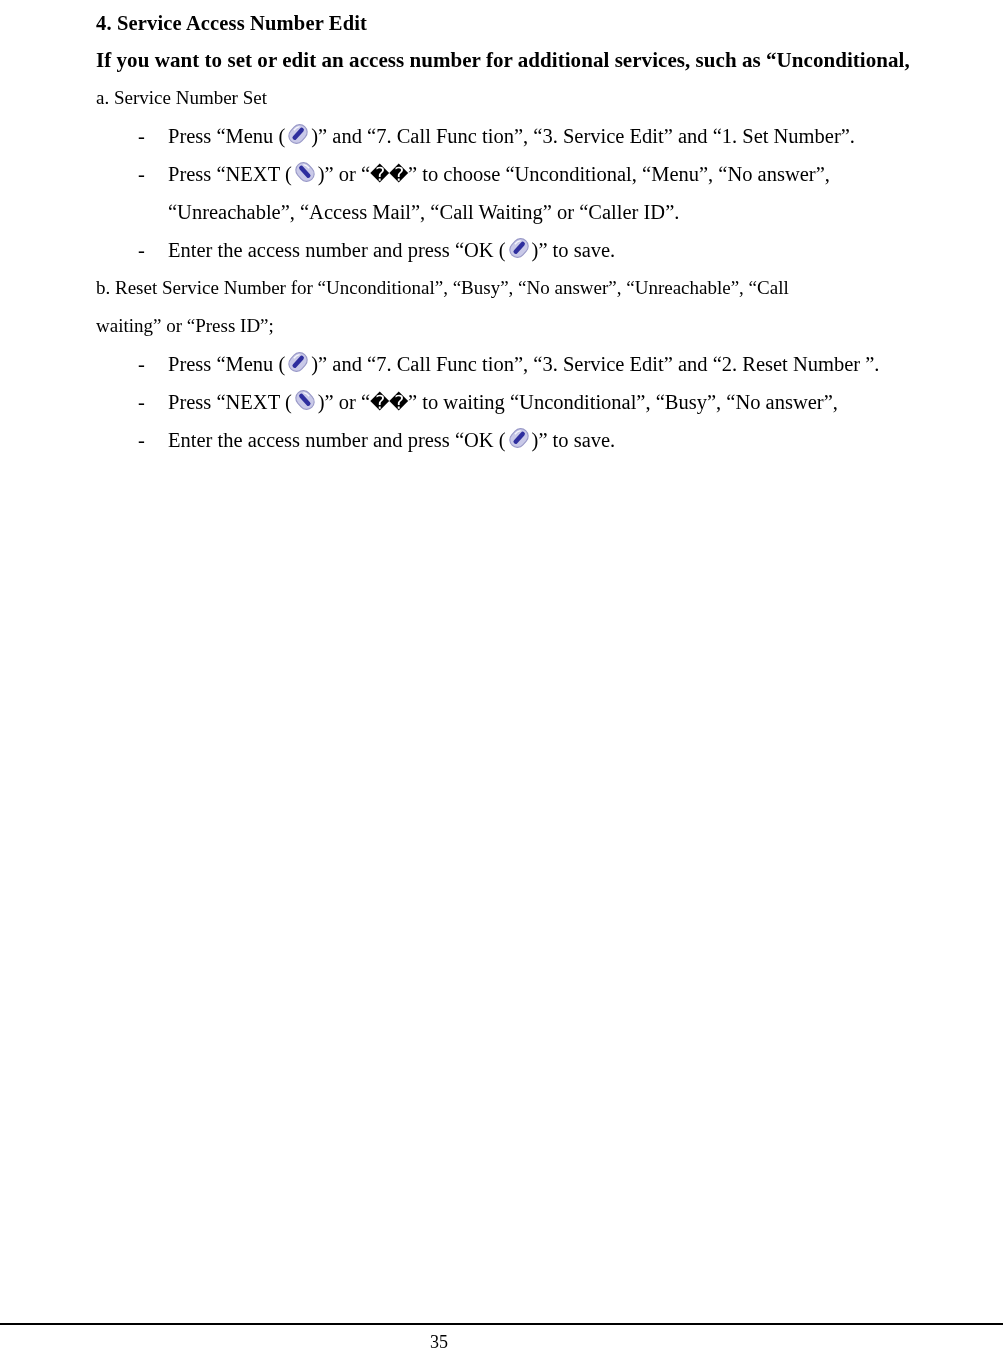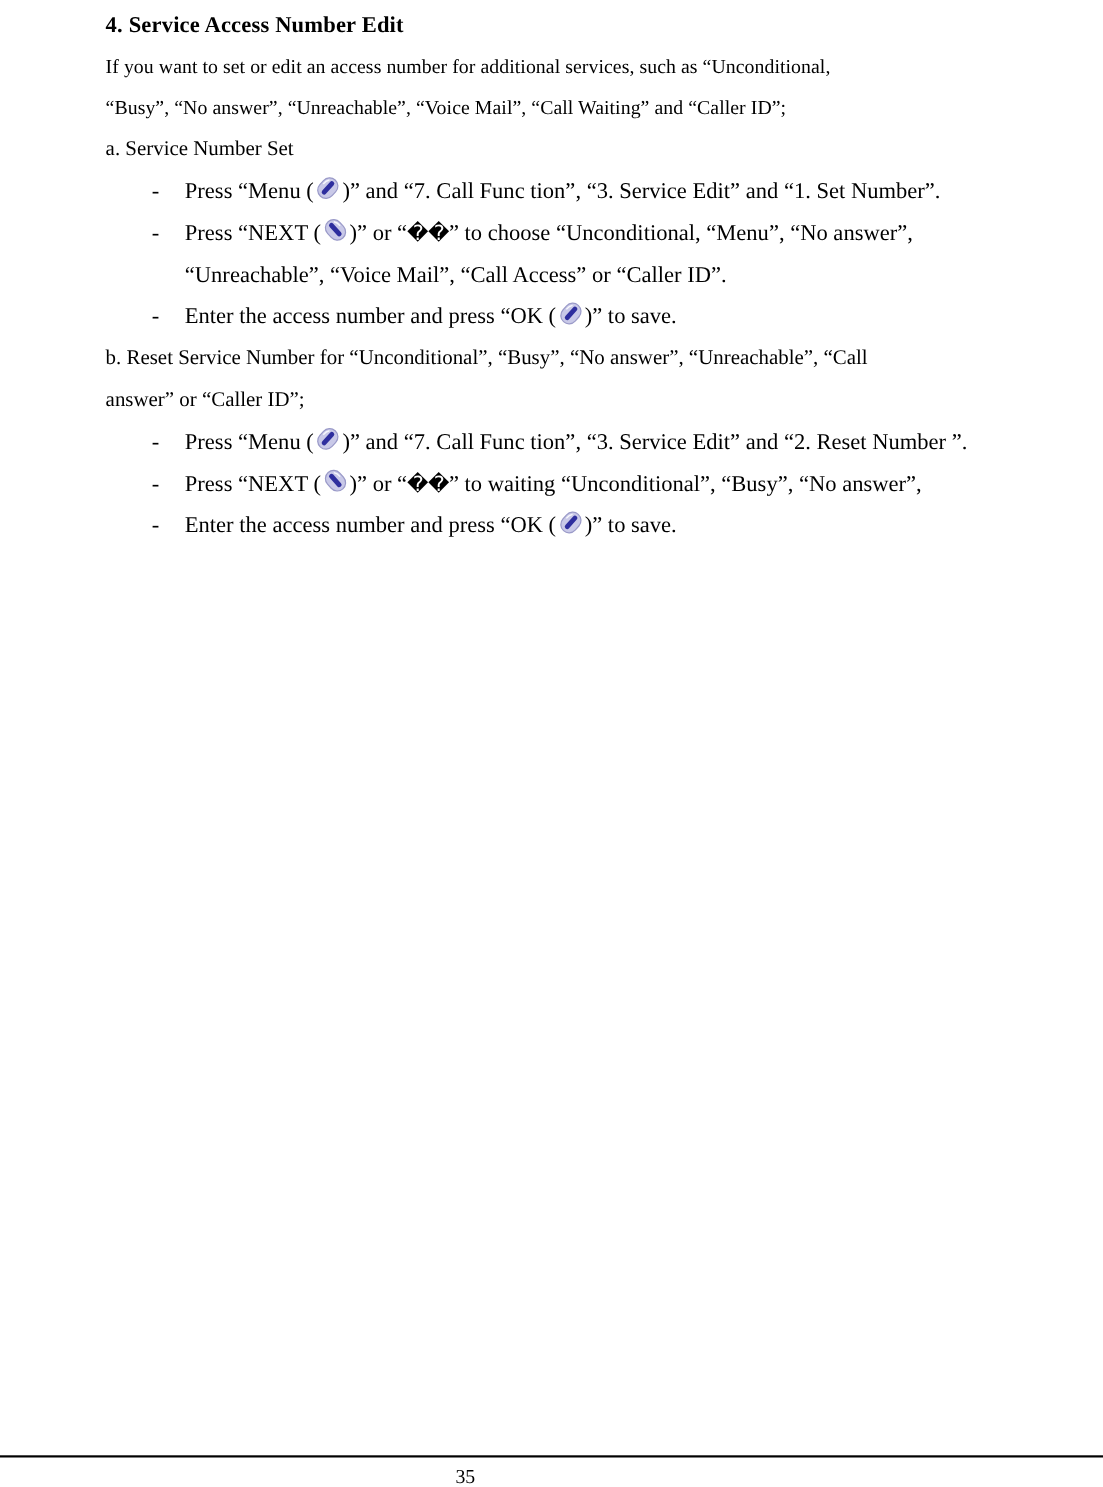--- a/index.html
+++ b/index.html
@@ -32,25 +32,26 @@
   .heading {
     font-size: 20.5px;
     font-weight: bold;
     line-height: 30px;
     letter-spacing: 0.15px;
     margin: 0 0 3px 0;
     white-space: nowrap;
   }
 
   .para {
-    font-size: 18px;
+    font-size: 21px;
     line-height: 38px;
     margin: 0;
     white-space: nowrap;
     letter-spacing: 0.05px;
+    font-weight: bold;
   }
 
   .subhead {
     font-size: 19px;
     line-height: 38px;
     margin: 0;
     white-space: nowrap;
   }
 
   
@@ -122,38 +123,37 @@
     position: absolute;
     left: 0;
     top: 0;
     width: 1003px;
     height: 0;
     border-top: 2px solid #000000;
   }
   .page-number {
     position: absolute;
     top: 8px;
-    left: 0;
+    left: 16px;
     width: 846px;
     text-align: center;
     font-size: 18px;
     line-height: 22px;
   }
 </style>
 </head>
 <body>
 
 <div class="page">
 
   <div class="content">
 
     <h1 class="heading">4. Service Access Number Edit</h1>
 
     <p class="para">If you want to set or edit an access number for additional services, such as  “Unconditional,</p>
-    <p class="para">“Busy”, “No answer”, “Unreachable”, “Voice Mail”, “Call Waiting” and “Caller ID”;</p>
 
     <p class="subhead">a. Service Number Set</p>
 
     <ul class="bullets">
 
       <li class="bullet">
         <span class="dash">-</span>
         <span class="line"><span>Press “Menu (</span><span class="key-icon"><svg viewBox="0 0 26 26">
                 <g transform="rotate(42 13 13)">
                   <rect x="5.5" y="3" width="15" height="20" rx="7.5" ry="7.5" fill="#c9c9e8" stroke="#9a9ac8" stroke-width="1.1"></rect>
@@ -166,38 +166,38 @@
       <li class="bullet">
         <span class="dash">-</span>
         <span class="line"><span>Press “NEXT (</span><span class="key-icon"><svg viewBox="0 0 26 26">
                 <g transform="rotate(-42 13 13)">
                   <rect x="5.5" y="3" width="15" height="20" rx="7.5" ry="7.5" fill="#c9c9e8" stroke="#9a9ac8" stroke-width="1.1"></rect>
                   <path d="M13 7.5 L13 18" stroke="#2e2e9e" stroke-width="4.4" stroke-linecap="round" fill="none"></path>
                   <path d="M16.8 6.5 Q18.8 9 18.6 13" stroke="#ffffff" stroke-width="1.3" fill="none" opacity="0.85"></path>
                 </g>
               </svg></span><span>)” or “</span><span class="missing-glyph">��</span><span>” to choose  “Unconditional, “Menu”, “No answer”,</span></span>
         <span class="gap-line"></span>
-        <span class="line cont">“Unreachable”, “Voice Mail”, “Call Access” or “Caller ID”.</span>
+        <span class="line cont">“Unreachable”, “Access Mail”, “Call Waiting” or “Caller ID”.</span>
       </li>
 
       <li class="bullet">
         <span class="dash">-</span>
         <span class="line"><span>Enter the access number and press “OK (</span><span class="key-icon"><svg viewBox="0 0 26 26">
                 <g transform="rotate(42 13 13)">
                   <rect x="5.5" y="3" width="15" height="20" rx="7.5" ry="7.5" fill="#c9c9e8" stroke="#9a9ac8" stroke-width="1.1"></rect>
                   <path d="M13 7.5 L13 18" stroke="#2e2e9e" stroke-width="4.4" stroke-linecap="round" fill="none"></path>
                   <path d="M9.2 6.5 Q7.2 9 7.4 13" stroke="#ffffff" stroke-width="1.3" fill="none" opacity="0.85"></path>
                 </g>
               </svg></span><span>)” to save.</span></span>
       </li>
 
     </ul>
 
     <p class="subhead">b. Reset Service Number for “Unconditional”, “Busy”, “No answer”, “Unreachable”, “Call</p>
-    <p class="subhead">answer”  or “Caller ID”;</p>
+    <p class="subhead">waiting”  or “Press ID”;</p>
 
     <ul class="bullets">
 
       <li class="bullet">
         <span class="dash">-</span>
         <span class="line"><span>Press “Menu (</span><span class="key-icon"><svg viewBox="0 0 26 26">
                 <g transform="rotate(42 13 13)">
                   <rect x="5.5" y="3" width="15" height="20" rx="7.5" ry="7.5" fill="#c9c9e8" stroke="#9a9ac8" stroke-width="1.1"></rect>
                   <path d="M13 7.5 L13 18" stroke="#2e2e9e" stroke-width="4.4" stroke-linecap="round" fill="none"></path>
                   <path d="M9.2 6.5 Q7.2 9 7.4 13" stroke="#ffffff" stroke-width="1.3" fill="none" opacity="0.85"></path>

